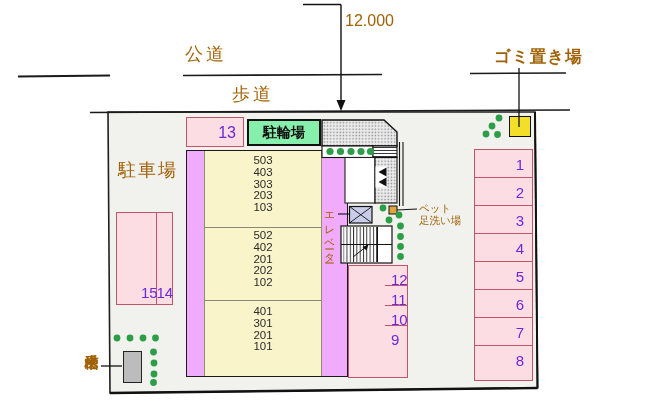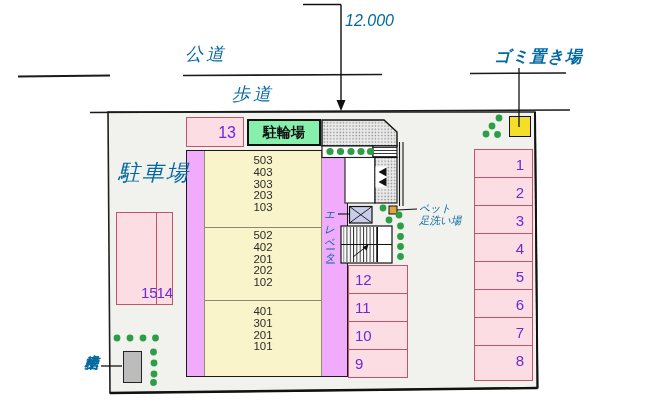--- a/index.html
+++ b/index.html
@@ -1,37 +1,37 @@
 <!DOCTYPE html>
 <html style="--site-fill: #f1f1ee; --stall-fill: #fcdde4; --stall-border: #c05468; --building-fill: #faf4cb; --bin-fill: #f3df2a; --elevator-fill: #c9cde9; --tank-fill: #bcbcbc; --greenery: #2d9e48; --pet-box-fill: #dda63e;"><head>
 <meta charset="utf-8">
 <style>
   html,body{margin:0;padding:0;background:#fff;}
   #canvas{position:relative;width:664px;height:411px;background:#fff;overflow:hidden;
           font-family:"Liberation Sans","DejaVu Sans",sans-serif;color:#111;}
   svg.layer{position:absolute;left:0;top:0;pointer-events:none;}
   .abs{position:absolute;}
-  .lbl{position:absolute;white-space:nowrap;color:#0369a1;font-style:italic;}
+  .lbl{position:absolute;white-space:nowrap;color:#a16207;}
   .lbl-road{font-size:18px;letter-spacing:3px;}
   
   #bldg-outer{left:186px;top:150px;width:160px;height:225px;border:1.5px solid #1a1a1a;background:#f0abfc;}
   #bldg-units{position:absolute;left:17px;top:0;width:118px;height:100%;background:var(--building-fill,#faf4cb);
               border-left:1px solid #8e8e70;border-right:1px solid #8e8e70;box-sizing:border-box;}
   .bsec{position:absolute;left:0;width:100%;text-align:center;font-size:11.5px;line-height:11.8px;color:#2b2b2b;}
   .bdiv{position:absolute;left:0;width:100%;height:0;border-top:1.5px solid #8a8a74;}
   
   .stalls{box-sizing:border-box;border:1.5px solid var(--stall-border,#c05468);background:var(--stall-fill,#fcdde4);}
   .scell{box-sizing:border-box;border-bottom:1px solid var(--stall-border,#c05468);position:relative;}
   .scell:last-child{border-bottom:none;}
   .snum{font-size:15px;color:#6d28d9;position:absolute;}
   #stalls-right{left:474px;top:149px;width:59px;height:232px;}
   #stalls-right .scell{height:28px;}
   #stalls-right .snum{right:8px;top:6px;}
   #stalls-mid{left:348px;top:265px;width:60px;height:113px;}
-  #stalls-mid .scell{height:28px;}
+  #stalls-mid .scell{height:20px;margin-left:36px;}
   #stalls-mid .snum{left:6px;top:5px;}
   #stalls-left{left:116px;top:212px;width:57px;height:93px;display:flex;padding-left:24px;}
   .vcell{box-sizing:border-box;width:50%;position:relative;border-right:1px solid var(--stall-border,#c05468);}
   .vcell:last-child{border-right:none;}
   .vcell .snum{bottom:3px;left:0;width:100%;text-align:center;}
   #stall13{left:186px;top:117px;width:58px;height:30px;}
   #stall13 .snum{right:7px;top:6px;font-size:16px;}
   
   #bike-box{left:247px;top:119px;width:74px;height:27px;background:#86efac;border:2px solid #111;
             box-sizing:border-box;display:flex;align-items:center;justify-content:center;
@@ -42,21 +42,21 @@
             border:1px solid #222;box-sizing:border-box;}
   .vtext{writing-mode:vertical-rl;text-orientation:upright;letter-spacing:1px;}
   #elev-label{left:324px;top:205px;font-size:10.5px;line-height:11px;height:66px;}
   #tank-label{left:83px;top:343px;font-size:14px;font-weight:bold;height:48px;}
   #ent-label{left:346px;top:163px;width:28px;text-align:center;font-size:10.5px;line-height:14px;}
   #pet-label{left:419px;top:202px;font-size:10.5px;line-height:12px;}
   #up-label{left:341px;top:248px;font-size:9.5px;}
   #dim-label{left:345px;top:12px;font-size:16px;}
   #road-label{left:185px;top:42px;}
   #walk-label{left:232px;top:82px;}
-  #lot-label{left:118px;top:158px;font-size:22px;letter-spacing:2px;}
+  #lot-label{left:118px;top:158px;font-size:18px;letter-spacing:2px;}
   #garbage-label{left:494px;top:46px;font-size:16.5px;font-weight:bold;letter-spacing:1px;}
 </style>
 </head>
 <body>
 
 <div id="canvas">
 
   <svg class="layer" width="664" height="411" viewBox="0 0 664 411">
     <defs>
       <pattern id="pDots" width="3.2" height="3.2" patternUnits="userSpaceOnUse">

